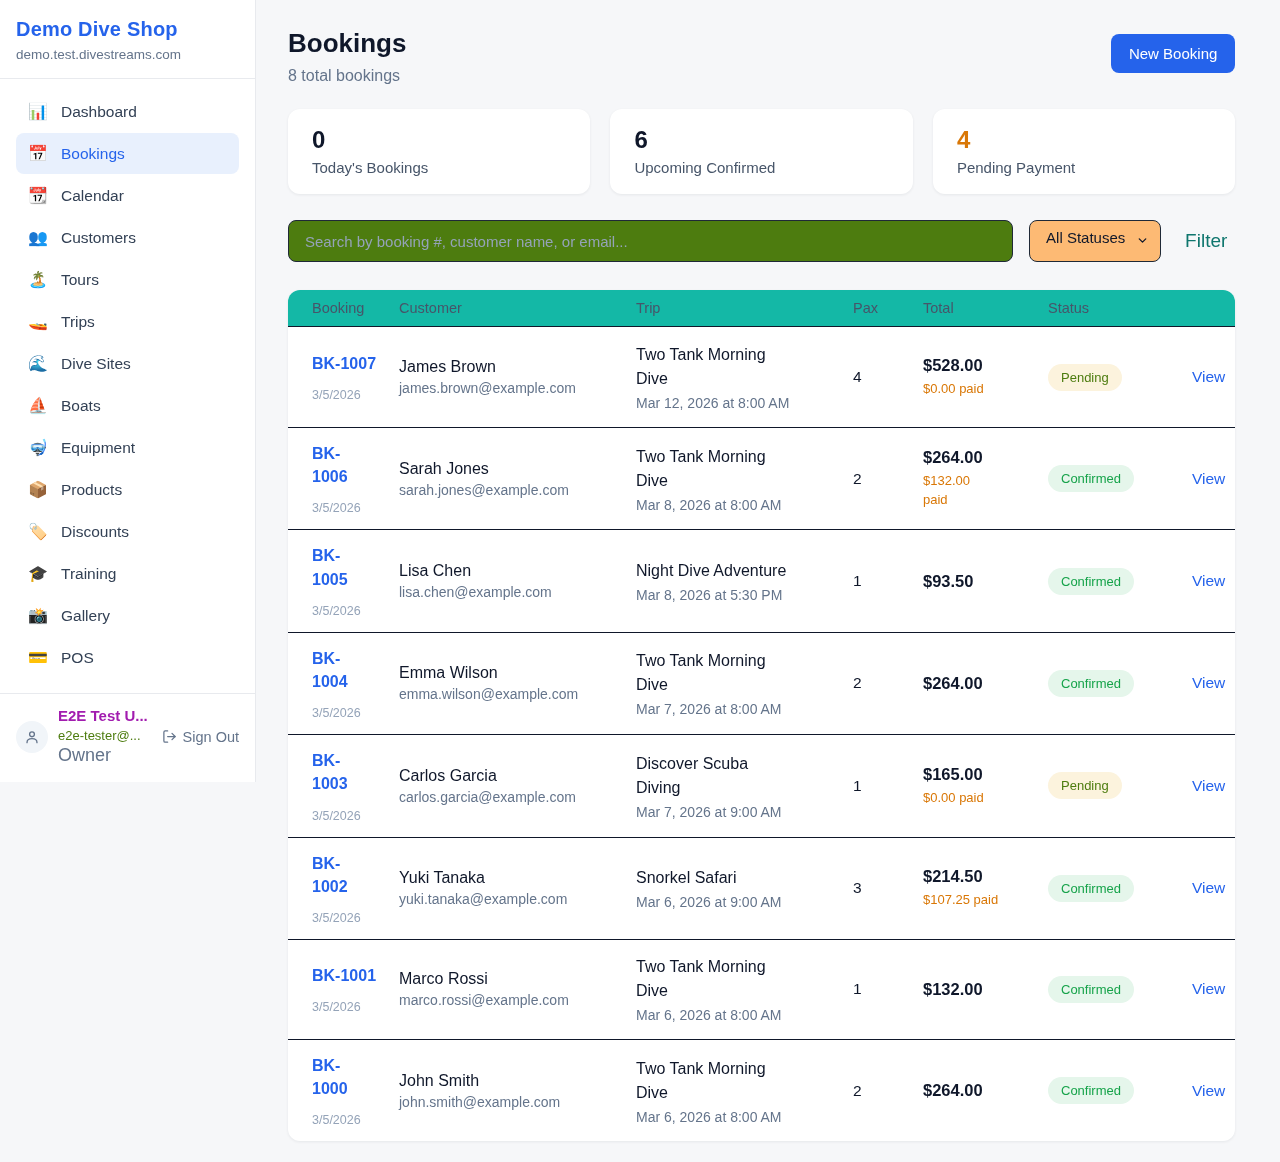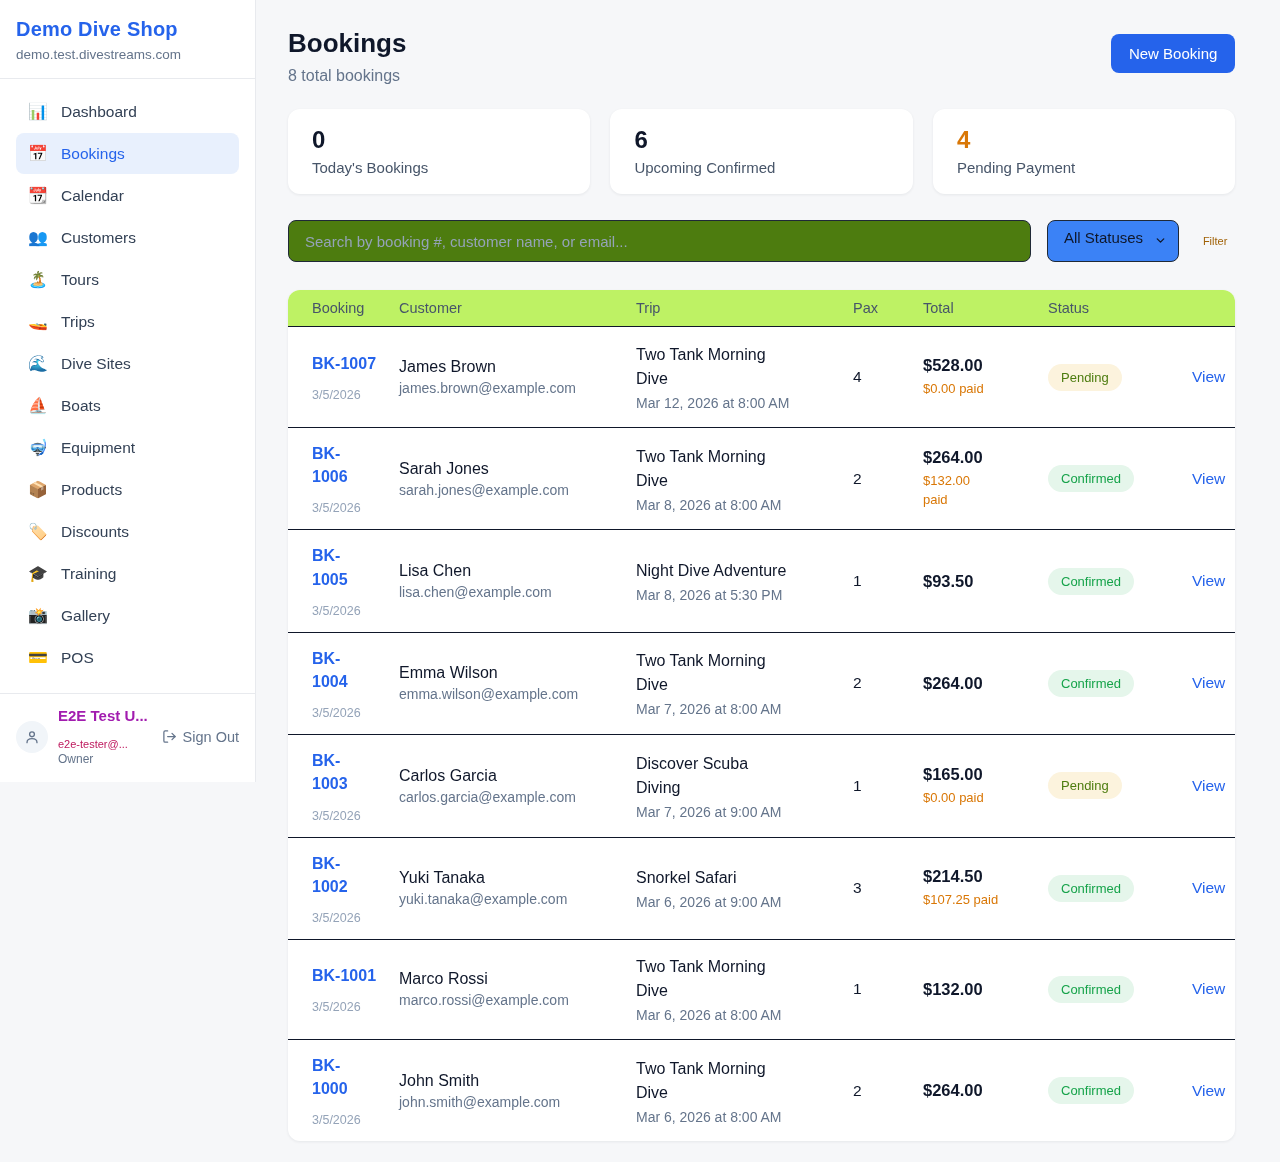--- a/index.html
+++ b/index.html
@@ -31,22 +31,22 @@
   .side-footer {
     border-top:1px solid #e8eaee; padding:13px 16px 16px 16px;
     display:flex; align-items:center; gap:10px;
   }
   .avatar {
     width:32px; height:32px; border-radius:50%; background:#f1f5f9;
     display:flex; align-items:center; justify-content:center; flex-shrink:0;
   }
   .user-block { flex:1; min-width:0; }
   .user-name { font-size:15px; font-weight:bold; color:#a21caf; }
-  .user-email { font-size:11px; color:#be185d; margin-top:14px; }
-  .user-role { font-size:12px; color:#64748b; margin-top:2px; }
+  .user-email { font-size:13px; color:#4d7c0f; margin-top:4px; }
+  .user-role { font-size:18px; color:#64748b; margin-top:2px; }
   .signout {
     display:flex; align-items:center; gap:6px; color:#64748b;
     font-size:14.5px; cursor:pointer; white-space:nowrap; background:none; border:none;
     font-family:inherit;
   }
 
   
   .main { flex:1; padding:28px 32px 32px 32px; }
   .page-head { display:flex; justify-content:space-between; align-items:flex-start; }
   .page-title { font-size:26px; font-weight:800; color:#0f172a; }
@@ -69,36 +69,36 @@
   .search-input {
     flex:1; height:42px; border:1.5px solid #1f2937; border-radius:8px;
     padding:0 16px; font-size:15px; font-family:inherit; color:#0f172a;
     background:#4d7c0f; outline:none;
   }
   .search-input::placeholder { color:#94a3b8; }
   .select-wrap { position:relative; }
   .status-select {
     height:42px; border:1.5px solid #1f2937; border-radius:8px;
     padding:0 34px 8px 16px; font-size:15px; font-family:inherit; color:#0f172a;
-    background:#3b82f6; appearance:none; -webkit-appearance:none; cursor:pointer; outline:none;
+    background:#fdba74; appearance:none; -webkit-appearance:none; cursor:pointer; outline:none;
   }
   .select-chevron { position:absolute; right:12px; top:14px; pointer-events:none; }
-  .filter-label { font-size:11px; color:#a16207; cursor:pointer; padding:0 8px; }
+  .filter-label { font-size:19px; color:#0f766e; cursor:pointer; padding:0 8px; }
 
   
   .table-card {
     background:#fff; border-radius:12px; margin-top:28px;
     box-shadow:0 1px 3px rgba(15,23,42,.07); overflow:hidden;
   }
   .thead-row, .trow {
     display:grid;
     grid-template-columns:111px 237px 217px 70px 125px 120px 1fr;
   }
   .thead-row {
-    background:#bef264; border-bottom:1.5px solid #0f172a;
+    background:#14b8a6; border-bottom:1.5px solid #0f172a;
     padding:10px 0;
   }
   .th { font-size:14.5px; color:#475569; font-weight:500; }
   .th:first-child, .cell:first-child { padding-left:24px; }
   .trow { border-top:1.5px solid #0f172a; min-height:100px; align-items:center; }
   .trow:first-of-type { border-top:none; }
   .cell { padding:14px 10px 14px 0; }
   .bk-link { color:#2563eb; font-size:16px; font-weight:600; text-decoration:none; white-space:pre-line; cursor:pointer; display:inline-block; line-height:1.45; }
   .bk-date { font-size:12.5px; color:#94a3b8; margin-top:13px; }
   .cust-name { font-size:16px; color:#0f172a; font-weight:500; }

